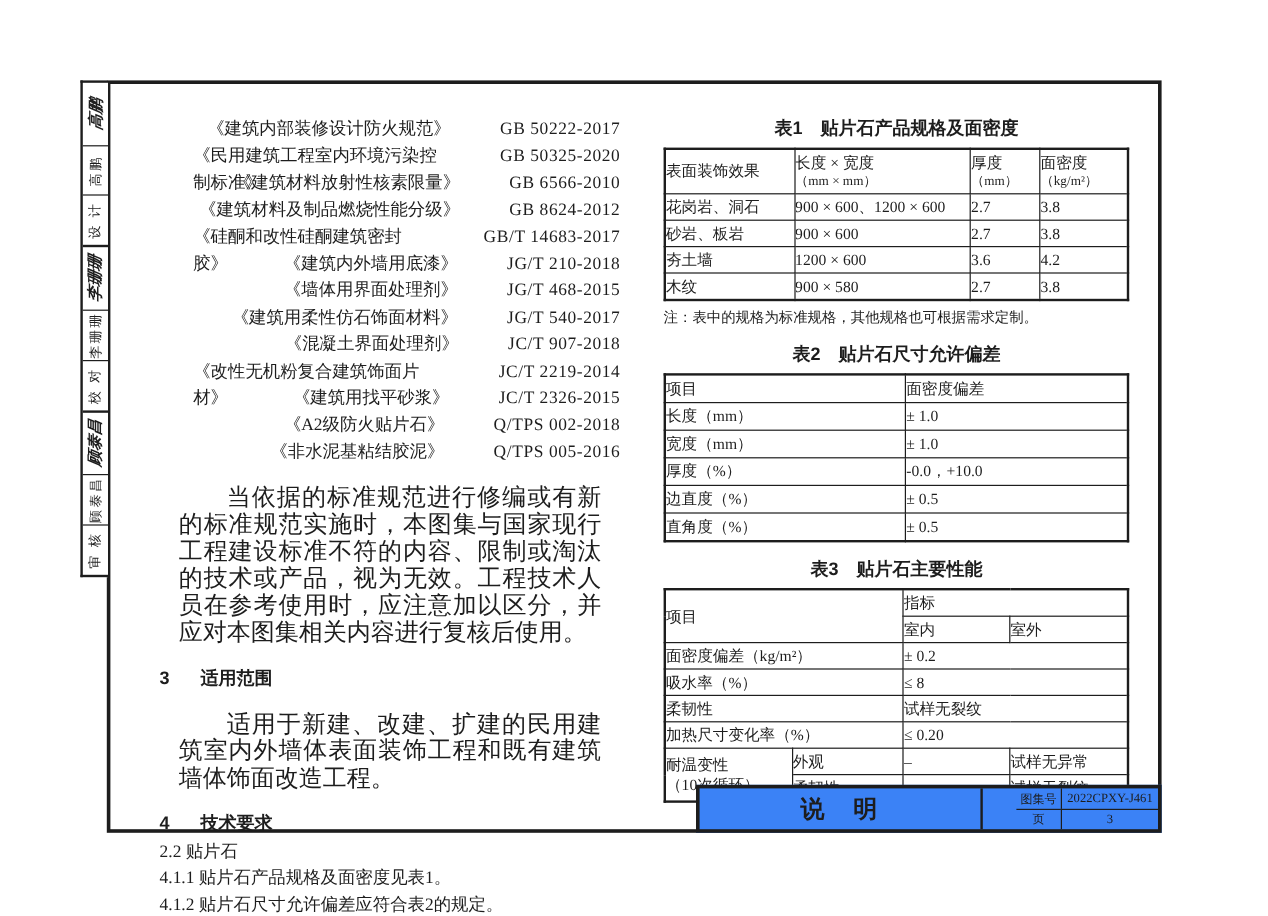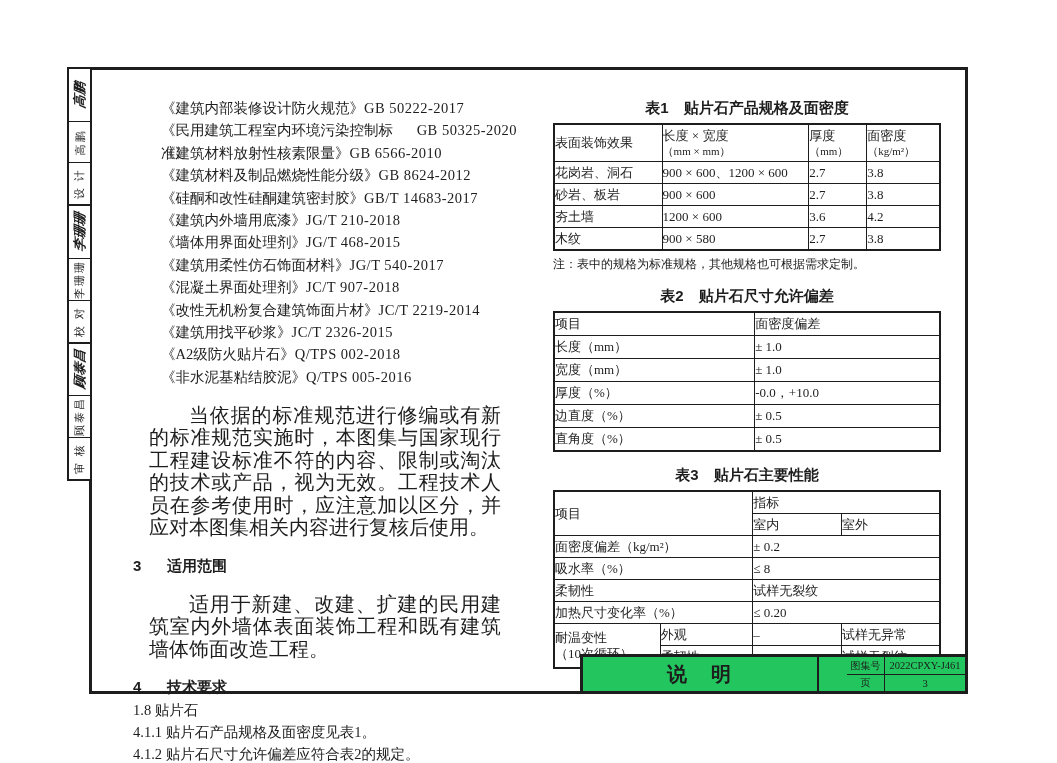--- a/index.html
+++ b/index.html
@@ -33,22 +33,22 @@
   .sb-sig{flex:1.3 1 auto;}
   .sb-sig span{
     font-style:italic;font-weight:bold;font-size:13px;letter-spacing:0;
     transform:rotate(-90deg) skewX(-10deg);
   }
   .sb-group-end{border-bottom:2px solid #1d1d1d;}
 
   
   .left-col{position:absolute;left:133px;top:97px;width:384px;}
   .ref-row{
-    display:flex;justify-content:flex-start;align-items:baseline;
-    height:22.4px;line-height:22.4px;font-size:14.5px;padding-left:28px;
+    display:flex;justify-content:flex-end;align-items:baseline;
+    height:22.4px;line-height:22.4px;font-size:14.5px;padding-left:28px;gap:41px;
   }
   .ref-code{letter-spacing:0.5px;white-space:nowrap;}
   .para{
     font-size:20px;line-height:22.4px;text-align:justify;text-indent:2em;
     margin:16px;
   }
   .sec-head{
     height:22.4px;line-height:22.4px;font-size:15px;font-weight:bold;
     font-family:"Liberation Sans","DejaVu Sans",sans-serif;
   }
@@ -75,21 +75,21 @@
   #table1 tr.hrow td{height:36px;}
   #table2 td{height:22px;}
   #table3 td{height:21px;}
   .tbl-note{font-size:12px;line-height:16px;margin-top:5px;text-align:left;}
   .gap14{height:13px;}
   .gap16{height:12px;}
 
   
   .tblock{
     position:absolute;left:580px;top:654px;width:388px;height:40px;
-    border:3px solid #1d1d1d;box-sizing:border-box;background:#22c55e;display:flex;gap:28px;
+    border:3px solid #1d1d1d;box-sizing:border-box;background:#3b82f6;display:flex;gap:28px;
   }
   .tb-title{
     flex:1;display:flex;align-items:center;justify-content:center;
     font-size:20px;font-weight:bold;border-right:2px solid #1d1d1d;
     font-family:"Liberation Sans","DejaVu Sans",sans-serif;letter-spacing:2px;
   }
   .tb-grid{
     width:118px;display:grid;grid-template-columns:37px 1fr;grid-template-rows:1fr 1fr;
   }
   .tb-grid .cell{
@@ -197,21 +197,21 @@
     <p class="para">当依据的标准规范进行修编或有新的标准规范实施时，本图集与国家现行工程建设标准不符的内容、限制或淘汰的技术或产品，视为无效。工程技术人员在参考使用时，应注意加以区分，并应对本图集相关内容进行复核后使用。</p>
 
     <div class="sec-head">
       <span class="no">3</span><span>适用范围</span>
     </div>
     <p class="para">适用于新建、改建、扩建的民用建筑室内外墙体表面装饰工程和既有建筑墙体饰面改造工程。</p>
 
     <div class="sec-head">
       <span class="no">4</span><span>技术要求</span>
     </div>
-    <div class="plain-line">1.8 贴片石</div>
+    <div class="plain-line">2.2 贴片石</div>
     <div class="plain-line">4.1.1 贴片石产品规格及面密度见表1。</div>
     <div class="plain-line">4.1.2 贴片石尺寸允许偏差应符合表2的规定。</div>
     <div class="plain-line">4.1.3 贴片石性能应符合表3的规定。</div>
   </div>
 
   <div class="right-col">
 
     <div class="tbl-title">表1　贴片石产品规格及面密度</div>
     <table class="tbl" id="table1">
       <colgroup>

